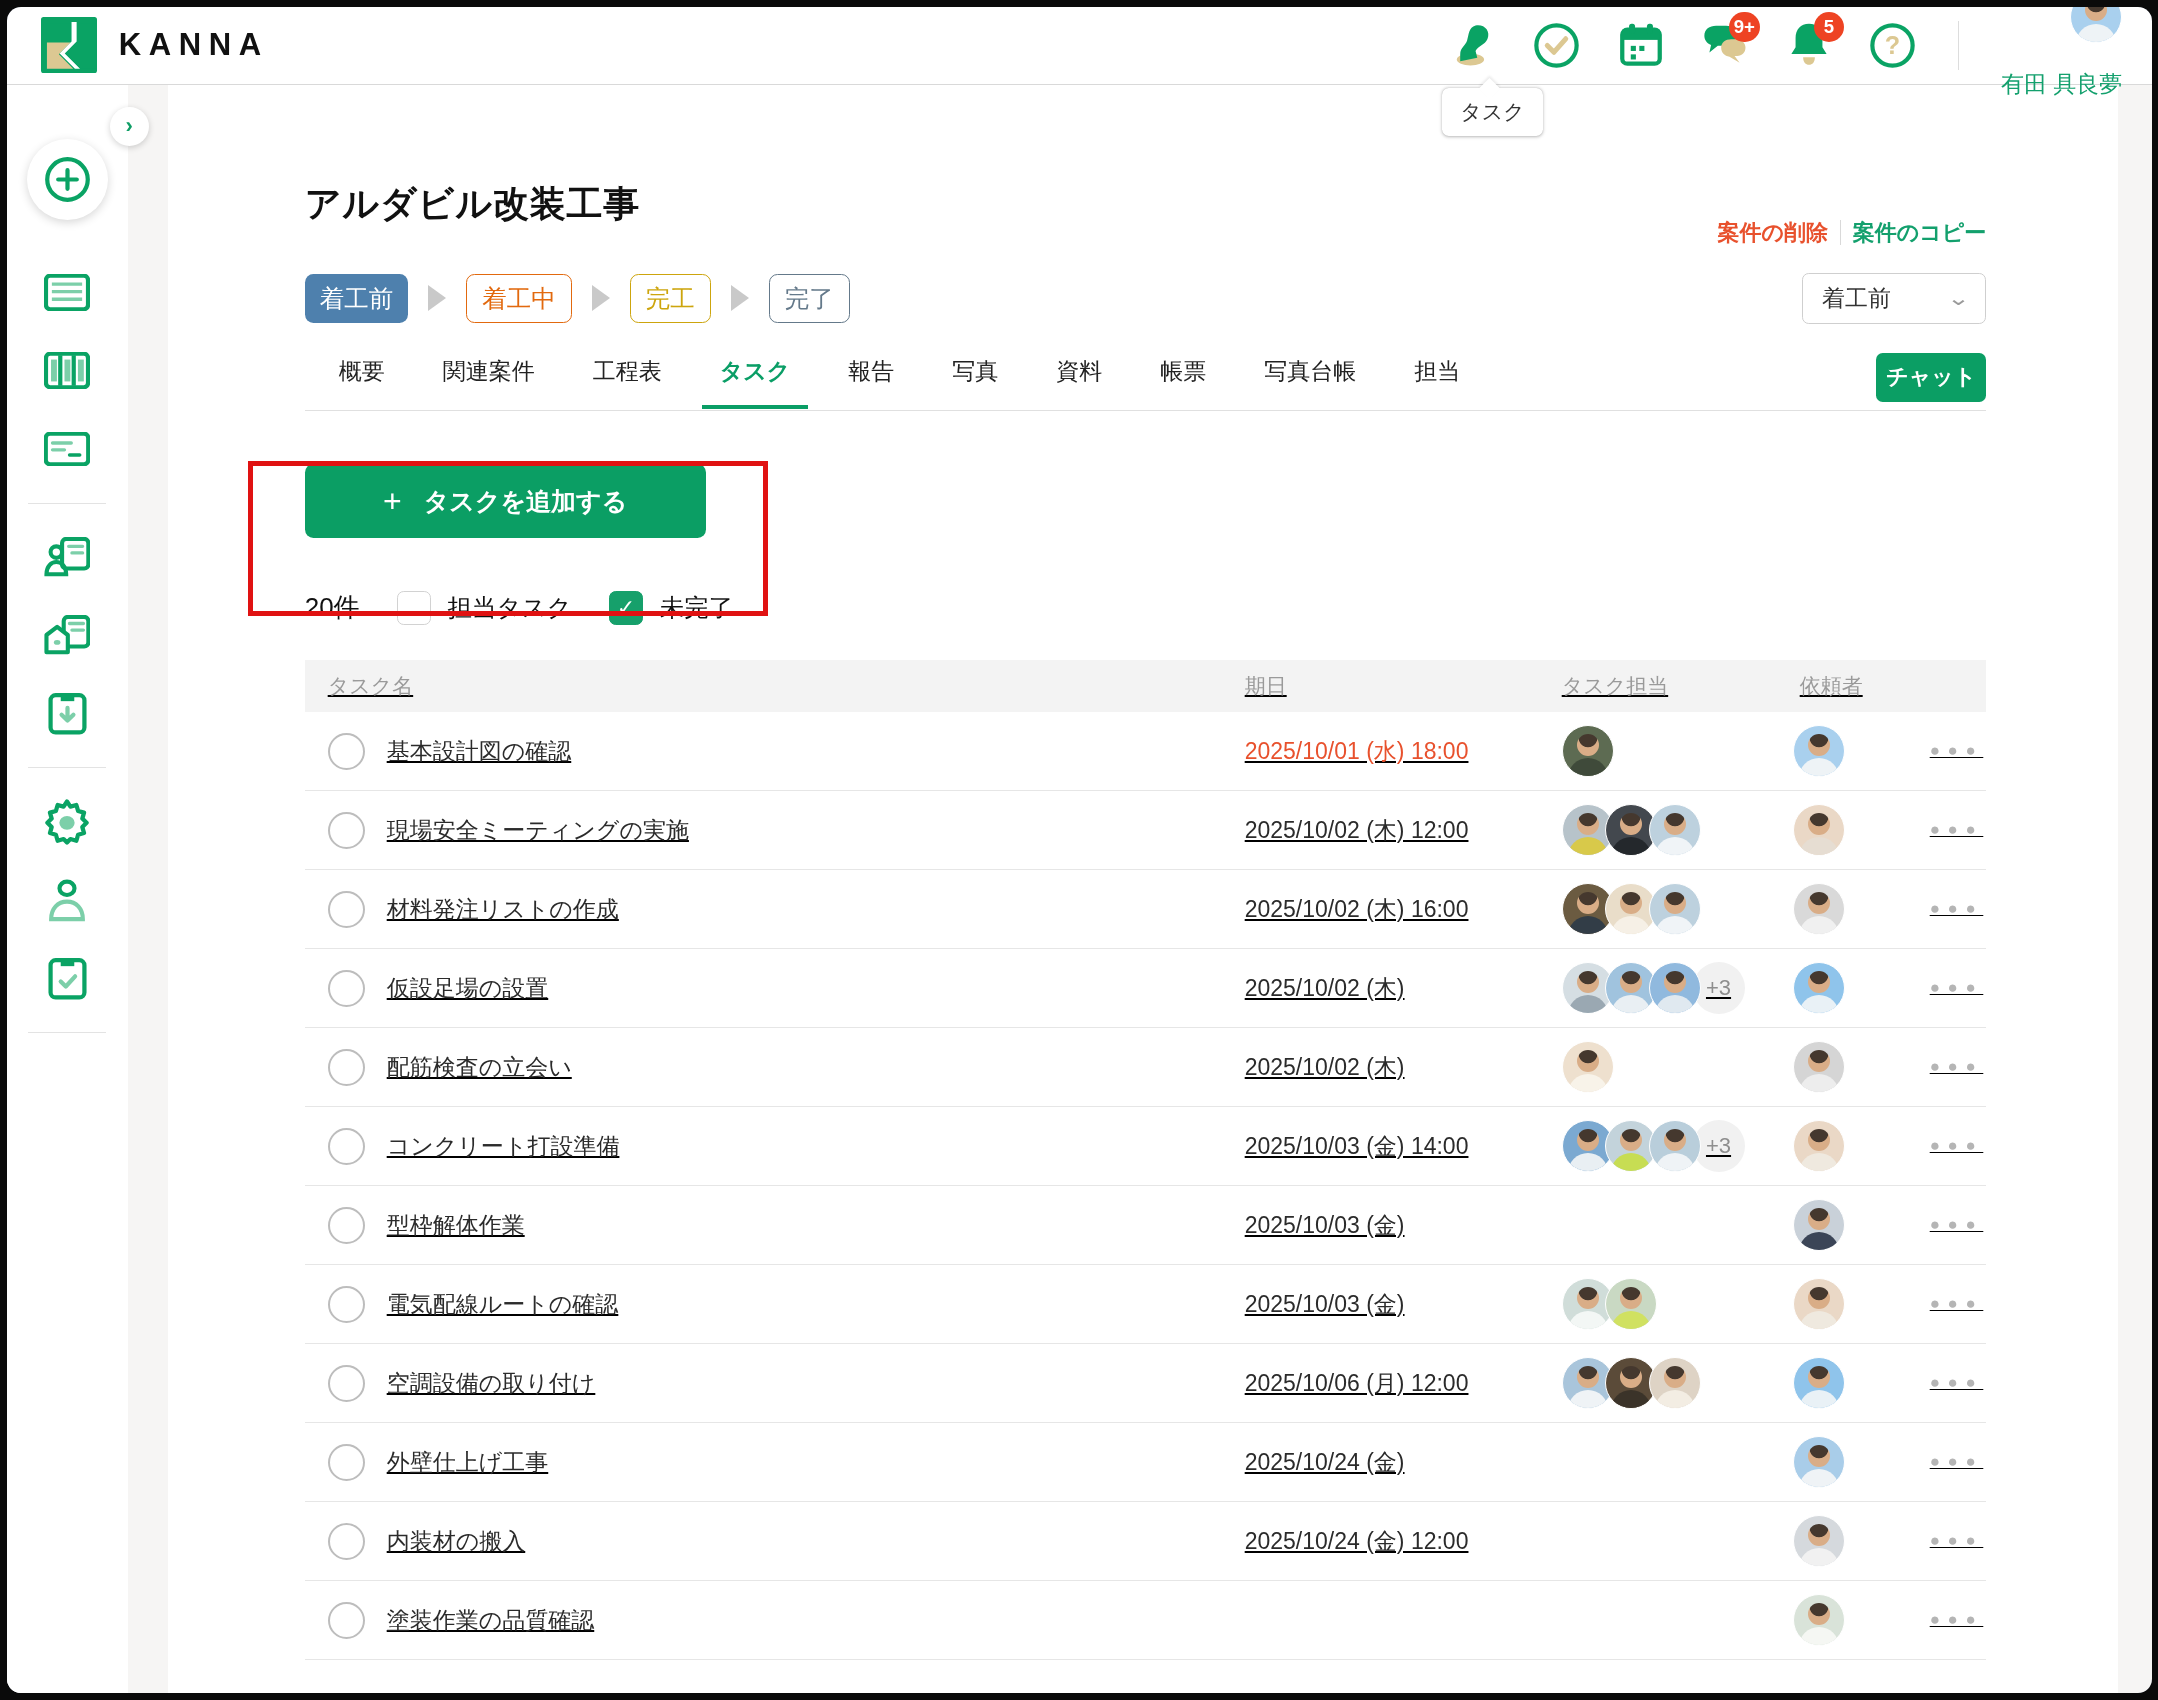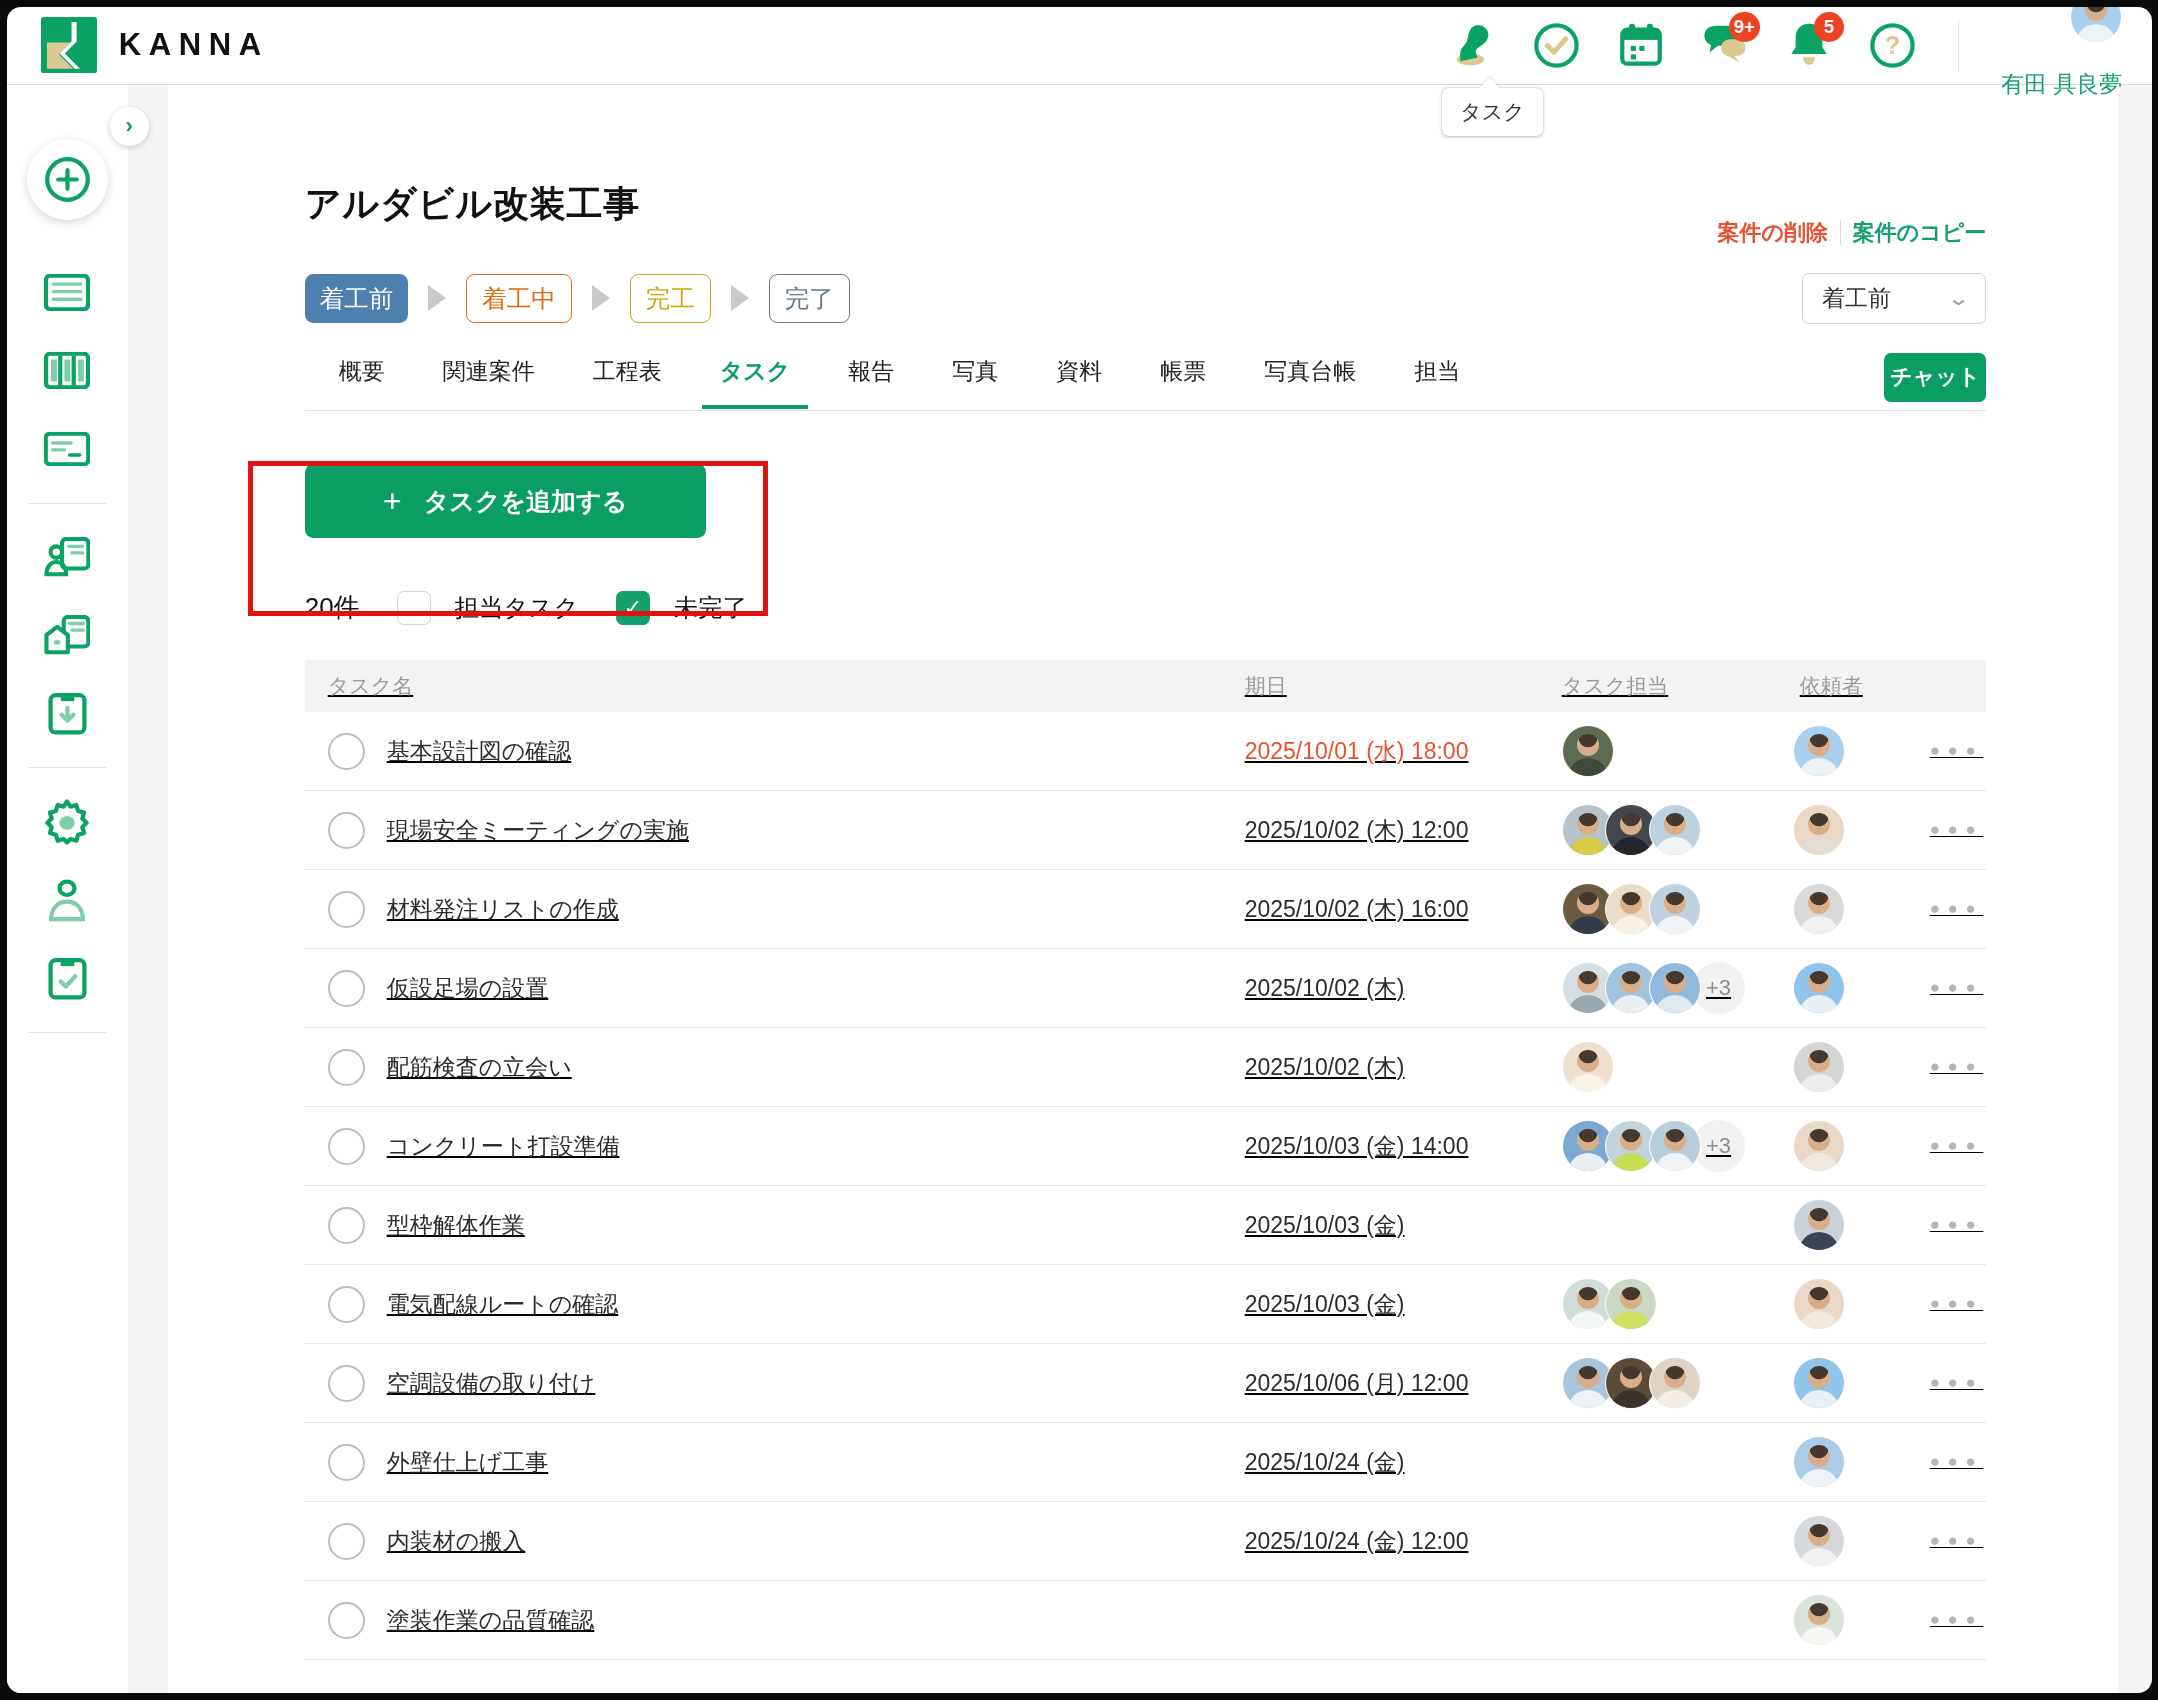--- a/index.html
+++ b/index.html
@@ -106,33 +106,33 @@
   .tabs-row{margin-top:29px;display:flex;align-items:center;border-bottom:1.7px solid #e0e0e0;position:relative;}
   .tabs{display:flex;align-items:flex-end;margin-left:5px;}
   .tab{
     padding:0 29px 20px 29px;font-size:23px;color:#222;cursor:pointer;position:relative;white-space:nowrap;
   }
   .tab.active{color:#0a9e66;font-weight:700;}
   .tab.active::after{
     content:"";position:absolute;left:11.8px;right:11.8px;bottom:-1.7px;height:4.2px;background:#0a9e66;
   }
   .chat-btn{
-    margin-left:auto;margin-bottom:8.4px;width:102px;height:49px;border-radius:6.7px;
+    margin-left:auto;margin-bottom:8.4px;width:110px;height:49px;border-radius:6.7px;
     background:#0b9e64;color:#fff;font-size:22px;font-weight:700;
     display:flex;align-items:center;justify-content:center;cursor:pointer;
   }
   .add-task-btn{
     margin-top:53px;width:401px;height:74px;border-radius:8.4px;border:none;
     background:#0b9e64;color:#fff;font-size:25px;font-weight:700;
     display:flex;align-items:center;justify-content:center;gap:22px;cursor:pointer;
   }
   .add-task-btn .plus{font-size:32px;font-weight:400;line-height:1;}
   .filters-row{margin-top:52px;display:flex;align-items:center;gap:37px;}
   .count{font-size:26px;color:#111;}
-  .filter{display:flex;align-items:center;gap:24px;font-size:24.5px;color:#111;cursor:pointer;}
+  .filter{display:flex;align-items:center;gap:17px;font-size:24.5px;color:#111;cursor:pointer;}
   .cbox{width:34px;height:34px;border-radius:6.7px;box-sizing:border-box;border:1.7px solid #d2d2d2;background:#fff;display:flex;align-items:center;justify-content:center;}
   .cbox.checked{background:#16a06b;border-color:#16a06b;color:#fff;font-size:22px;font-weight:700;}
   
   .task-table{margin-top:35px;text-decoration:underline;}
   .thead,.trow{
     display:grid;
     grid-template-columns:940px 317px 238px 130px 55px;
     align-items:center;
   }
   .thead{height:52px;background:#f3f3f3;color:#9a9a9a;font-size:21px;}

